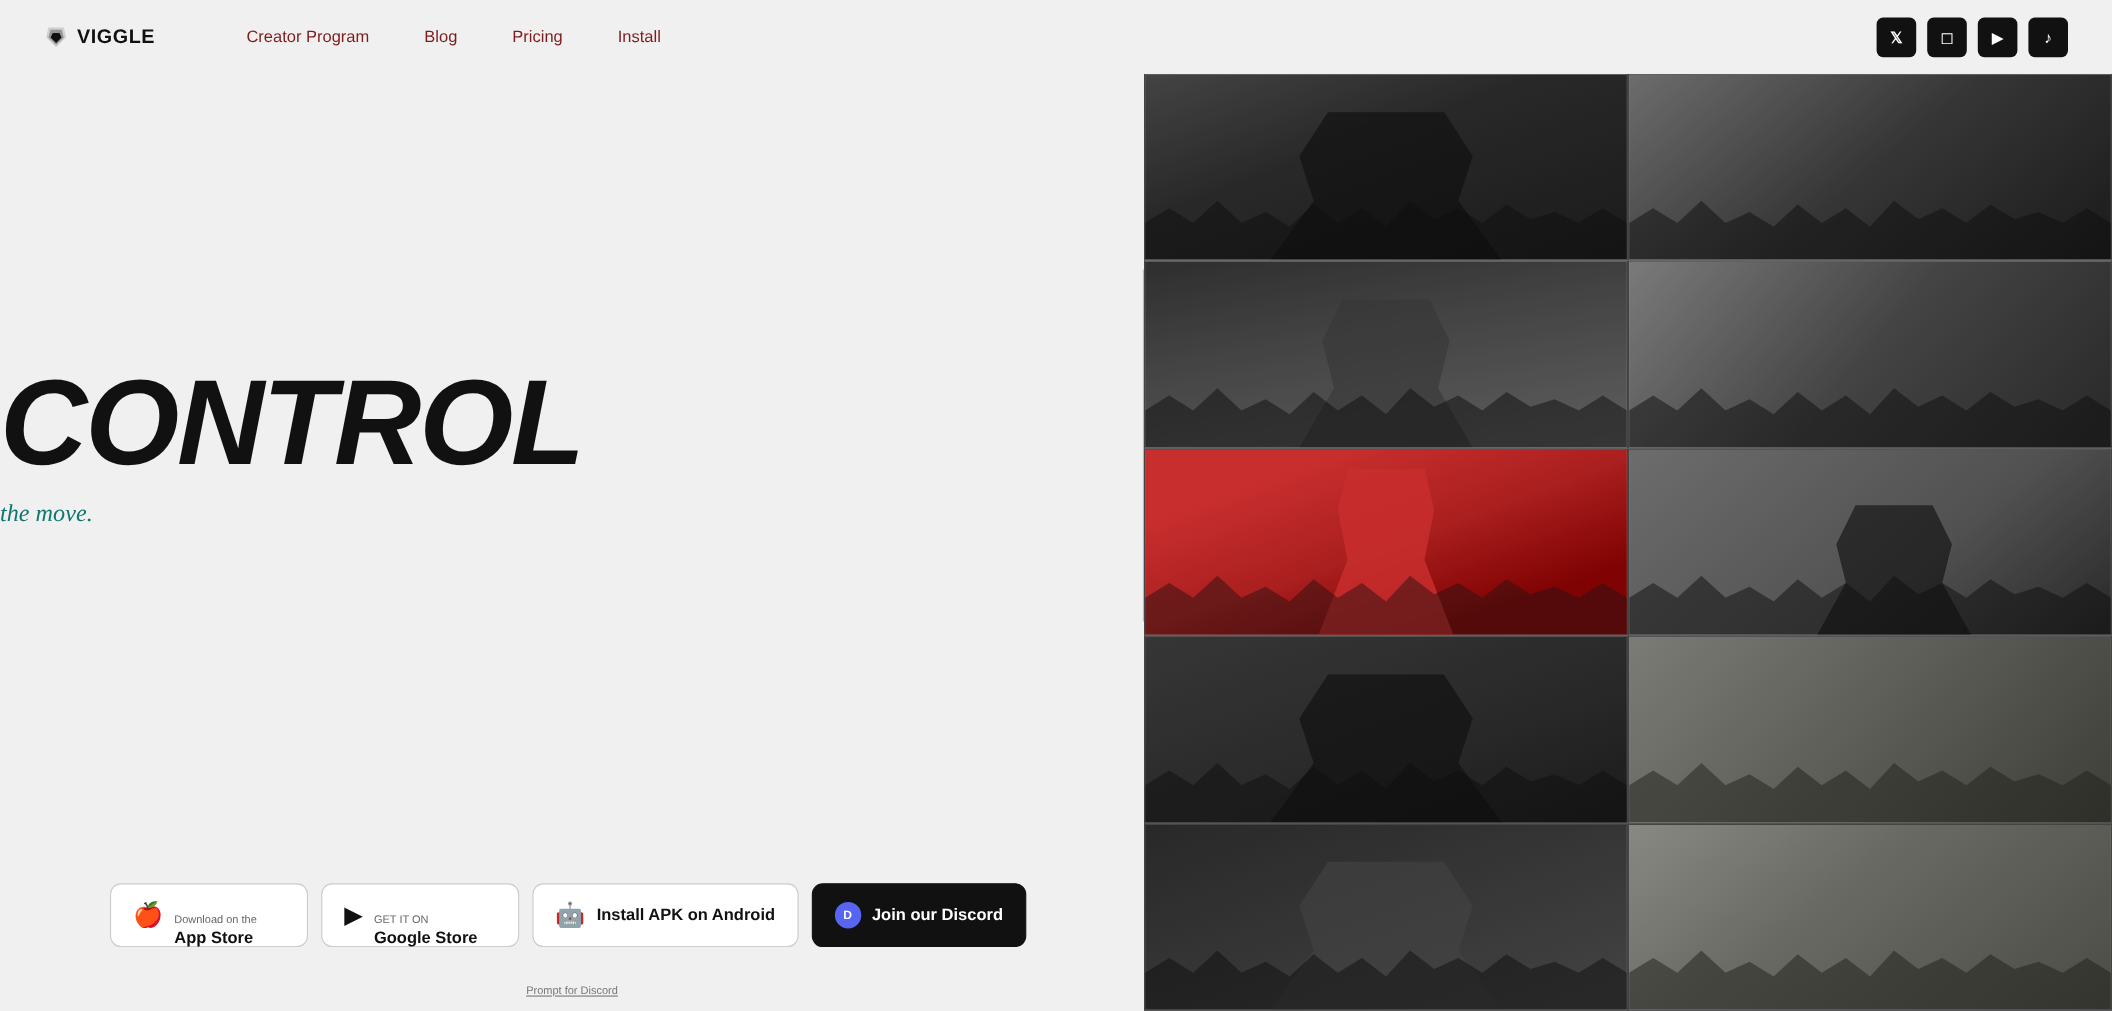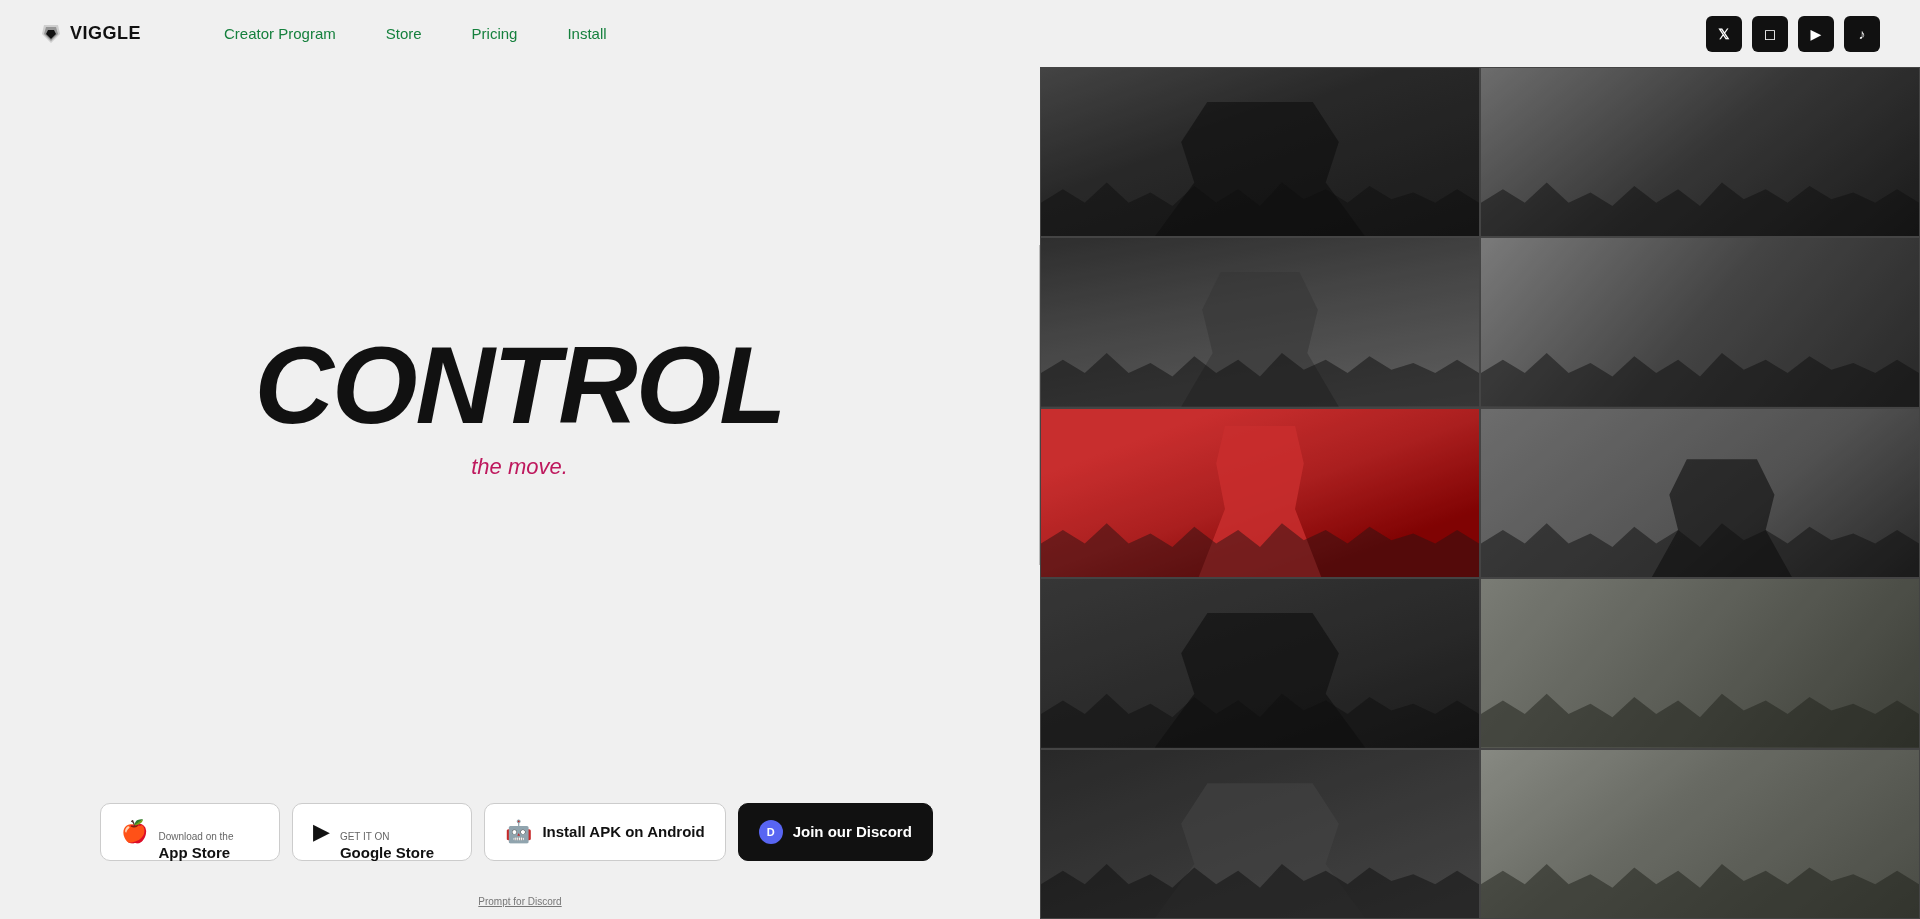--- a/index.html
+++ b/index.html
@@ -44,21 +44,21 @@
     }
 
     .nav-links {
       display: flex;
       gap: 50px;
       list-style: none;
     }
 
     .nav-links a {
       text-decoration: none;
-      color: #15803d;
+      color: #7f1d1d;
       font-size: 15px;
       font-weight: 400;
     }
 
     .nav-social {
       margin-left: auto;
       display: flex;
       gap: 10px;
       align-items: center;
     }
@@ -96,21 +96,20 @@
     .hero-words {
       display: flex;
       flex: 1;
       align-items: center;
     }
 
     .hero-left {
       flex: 1;
       display: flex;
       flex-direction: column;
-      align-items: center;
       justify-content: center;
       padding-bottom: 60px;
     }
 
     .hero-divider {
       width: 1px;
       height: 320px;
       background: #bbb;
       align-self: center;
       margin-bottom: 60px;
@@ -129,23 +128,24 @@
       font-size: 110px;
       font-weight: 800;
       color: #111;
       letter-spacing: -2px;
       line-height: 1;
       font-style: italic;
     }
 
     .hero-subtitle {
       font-size: 22px;
-      color: #be185d;
+      color: #0f766e;
       margin-top: 14px;
       font-style: italic;
+      font-family: Liberation Serif, serif;
     }
 
     
     .buttons-row {
       display: flex;
       gap: 12px;
       padding: 0 80px 0 100px;
       margin-bottom: 30px;
       align-items: center;
       flex-wrap: nowrap;
@@ -323,21 +323,21 @@
       <polygon points="8,7 14,7 16,11 11,16 6,11" fill="#111"></polygon>
     </svg>
     <span>VIGGLE</span>
   </a>
 
   <ul class="nav-links">
     <li>
       <a href="#">Creator Program</a>
     </li>
     <li>
-      <a href="#">Store</a>
+      <a href="#">Blog</a>
     </li>
     <li>
       <a href="#">Pricing</a>
     </li>
     <li>
       <a href="#">Install</a>
     </li>
   </ul>
 
   <div class="nav-social">

